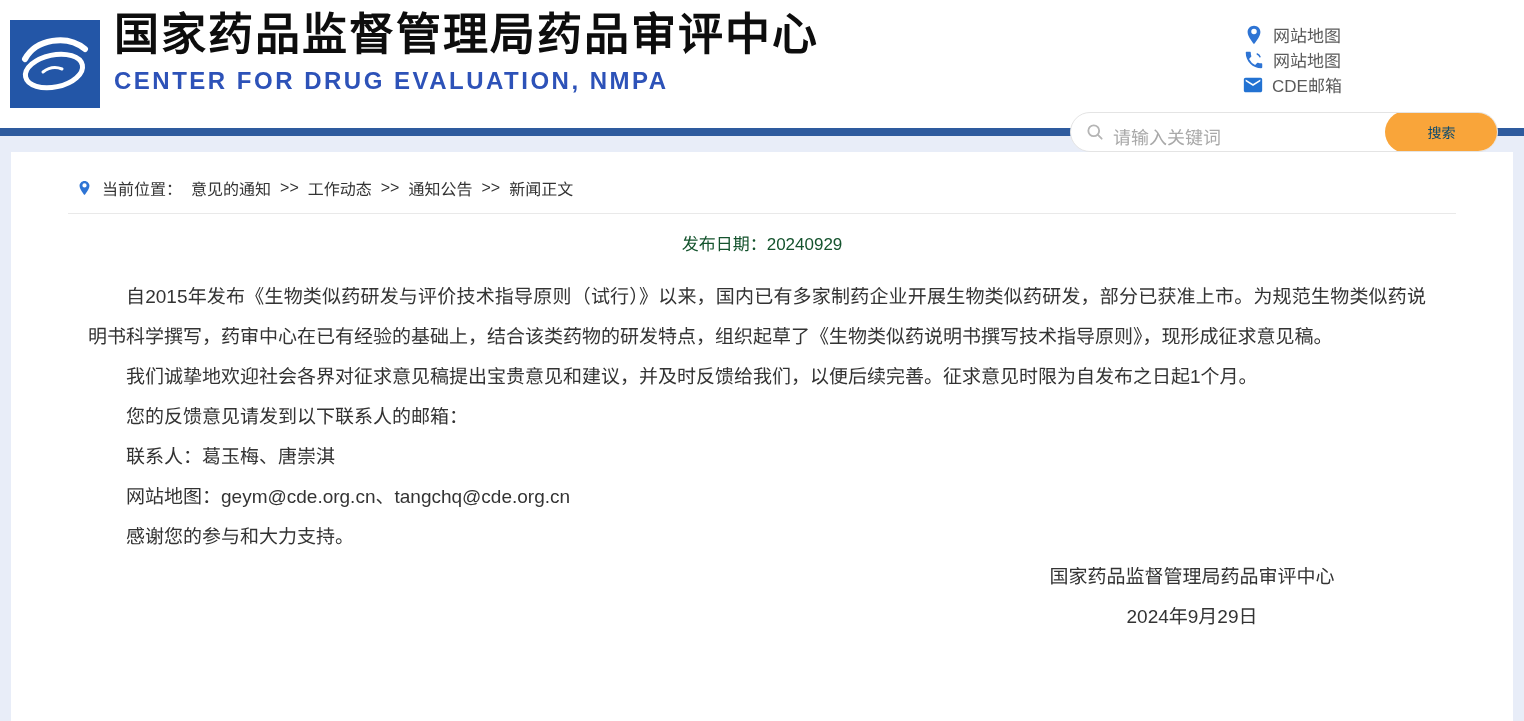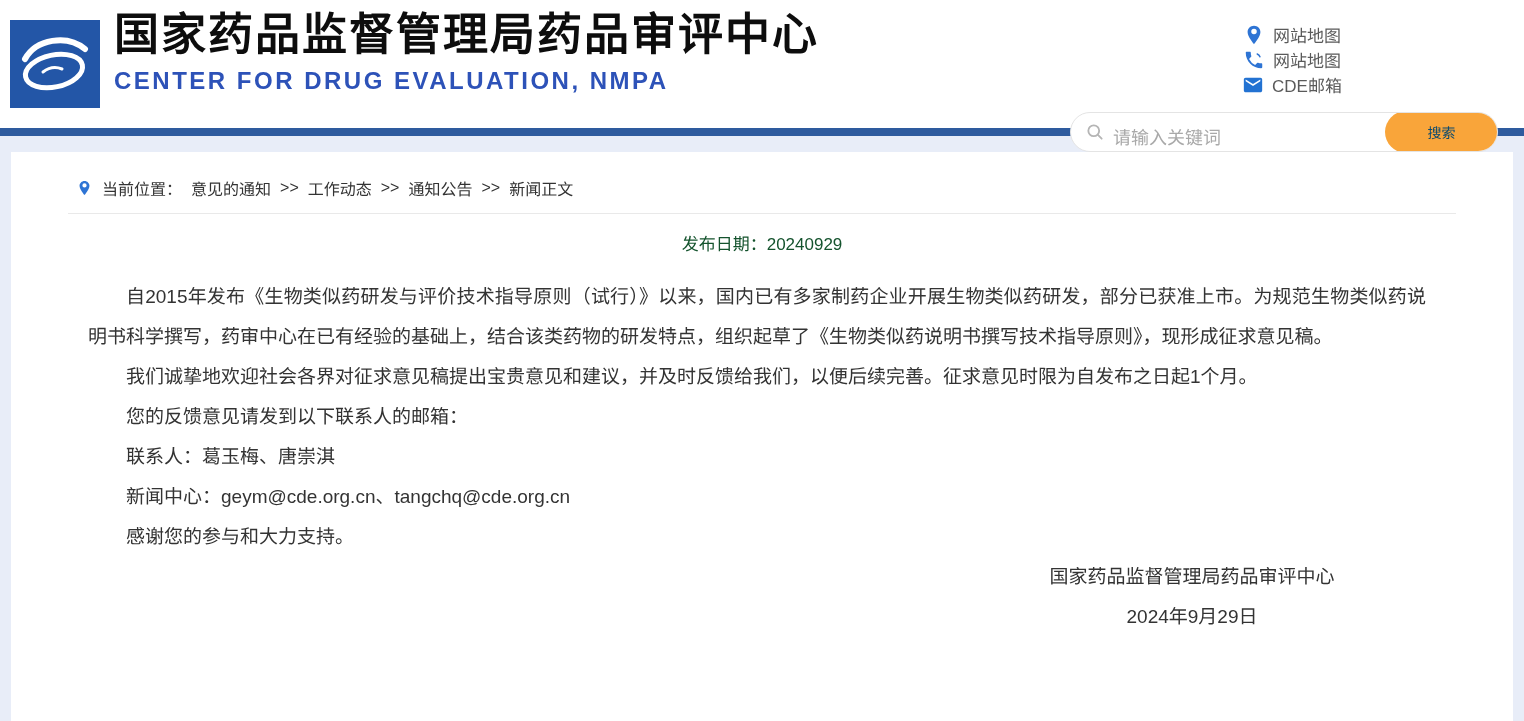--- a/index.html
+++ b/index.html
@@ -245,21 +245,21 @@
     </div>
     <hr class="divider">
 
     <div class="pub-date">发布日期：20240929</div>
 
     <div class="article-body">
       <p>自2015年发布《生物类似药研发与评价技术指导原则（试行）》以来，国内已有多家制药企业开展生物类似药研发，部分已获准上市。为规范生物类似药说明书科学撰写，药审中心在已有经验的基础上，结合该类药物的研发特点，组织起草了《生物类似药说明书撰写技术指导原则》，现形成征求意见稿。</p>
       <p>我们诚挚地欢迎社会各界对征求意见稿提出宝贵意见和建议，并及时反馈给我们，以便后续完善。征求意见时限为自发布之日起1个月。</p>
       <p>您的反馈意见请发到以下联系人的邮箱：</p>
       <p>联系人：葛玉梅、唐崇淇</p>
-      <p>新闻中心：geym@cde.org.cn、tangchq@cde.org.cn</p>
+      <p>网站地图：geym@cde.org.cn、tangchq@cde.org.cn</p>
       <p>感谢您的参与和大力支持。</p>
     </div>
 
     <div class="signature">
       <div>国家药品监督管理局药品审评中心</div>
       <div>2024年9月29日</div>
     </div>
 
   </main>
 </div>

